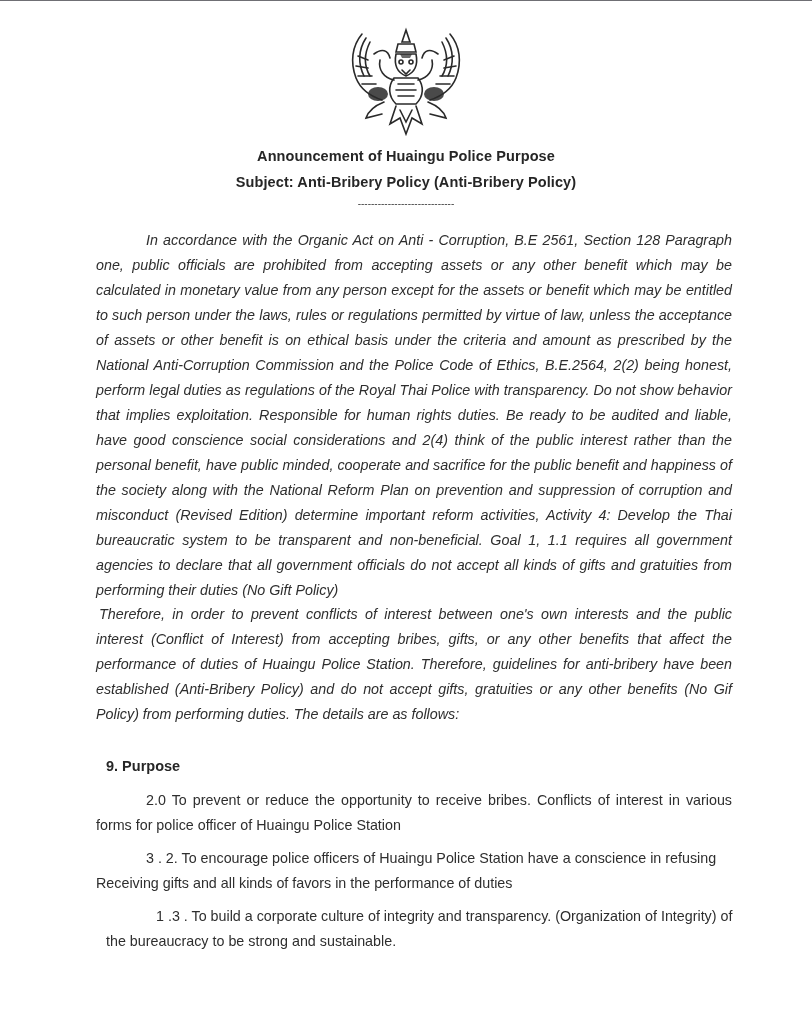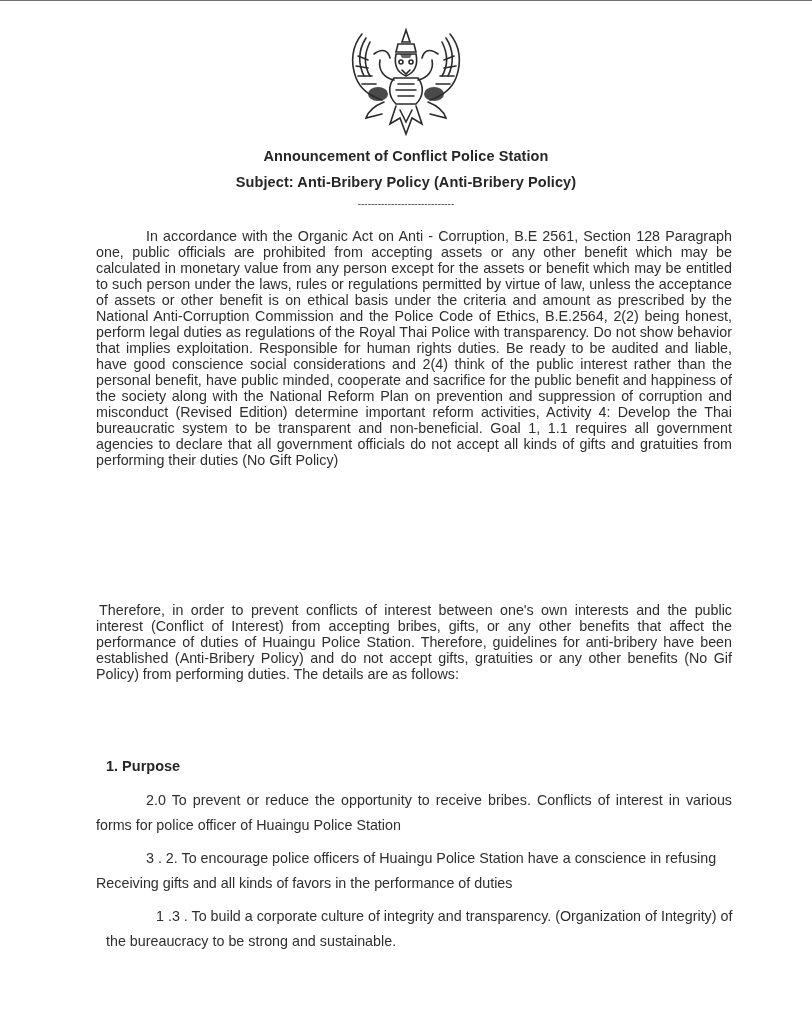--- a/index.html
+++ b/index.html
@@ -49,23 +49,24 @@
       text-align: center;
       font-size: 10px;
       color: #444;
       letter-spacing: 0px;
     }
     .body-text {
       position: absolute;
       left: 96px;
       width: 636px;
       font-size: 14.3px;
-      line-height: 16px;
+      line-height: 25px;
       text-align: justify;
       color: #2e2e2e;
+      font-style: italic;
     }
     .p1 { top: 228px; text-indent: 50px; }
     .p2 { top: 602px; text-indent: 3px; }
     .section-head {
       position: absolute;
       left: 106px;
       top: 758px;
       font-size: 14.5px;
       font-weight: bold;
       color: #262626;
@@ -124,24 +125,24 @@
       <path d="M56 84 L62 96 L68 84"></path>
     </g>
     <g fill="#2a2a2a">
       <ellipse cx="34" cy="68" rx="10" ry="7" opacity="0.85"></ellipse>
       <ellipse cx="90" cy="68" rx="10" ry="7" opacity="0.85"></ellipse>
       <path d="M56 28 L68 28 L66 32 L58 32 Z" opacity="0.7"></path>
     </g>
   </svg>
 </div>
 
-<div class="heading title">Announcement of Conflict Police Station</div>
+<div class="heading title">Announcement of Huaingu Police Purpose</div>
 <div class="heading subject">Subject: Anti-Bribery Policy (Anti-Bribery Policy)</div>
 <div class="dash-line">-----------------------------</div>
 
 <div class="body-text p1">In accordance with the Organic Act on Anti - Corruption, B.E 2561, Section 128 Paragraph  one, public officials are prohibited from accepting assets or any other benefit which may be  calculated in monetary value from any person except for the assets or benefit which may be  entitled to such person under the laws, rules or regulations permitted by virtue of law, unless  the acceptance of assets or other benefit is on ethical basis under the criteria and amount as  prescribed by the National Anti-Corruption Commission and the Police Code of Ethics, B.E.2564,  2(2) being honest, perform legal duties as regulations of the Royal Thai Police with transparency.  Do not show behavior that implies exploitation. Responsible for human rights duties. Be ready  to be audited and liable, have good conscience social considerations and 2(4) think of the public  interest rather than the personal benefit, have public minded, cooperate and sacrifice for the  public benefit and happiness of the society along with the National Reform Plan on prevention  and suppression of corruption and misconduct (Revised Edition) determine important reform  activities, Activity 4: Develop the Thai bureaucratic system to be transparent and non-beneficial.  Goal 1, 1.1 requires all government agencies to declare that all government officials do not  accept all kinds of gifts and gratuities from performing their duties (No Gift Policy)</div>
 <div class="body-text p2">Therefore, in order to prevent conflicts of interest between one's own interests and  the public interest (Conflict of Interest) from accepting bribes, gifts, or any other benefits  that affect the performance of duties of Huaingu Police Station. Therefore, guidelines  for anti-bribery have been established (Anti-Bribery Policy) and do not accept gifts, gratuities or  any other benefits (No Gif Policy) from performing duties. The details are as follows:</div>
 
-<div class="section-head">1. Purpose</div>
+<div class="section-head">9. Purpose</div>
 
 <div class="item i1">2.0 To prevent or reduce the opportunity to receive bribes. Conflicts of interest in various forms for police officer of Huaingu Police Station</div>
 <div class="item i2">3 . 2. To encourage police officers of Huaingu Police Station have a  conscience in refusing Receiving gifts and all kinds of favors in the performance of duties</div>
 <div class="item i3">1 .3 . To build a corporate culture of integrity and transparency. (Organization of Integrity) of the bureaucracy to be strong and sustainable.</div>
 
 </body></html>

